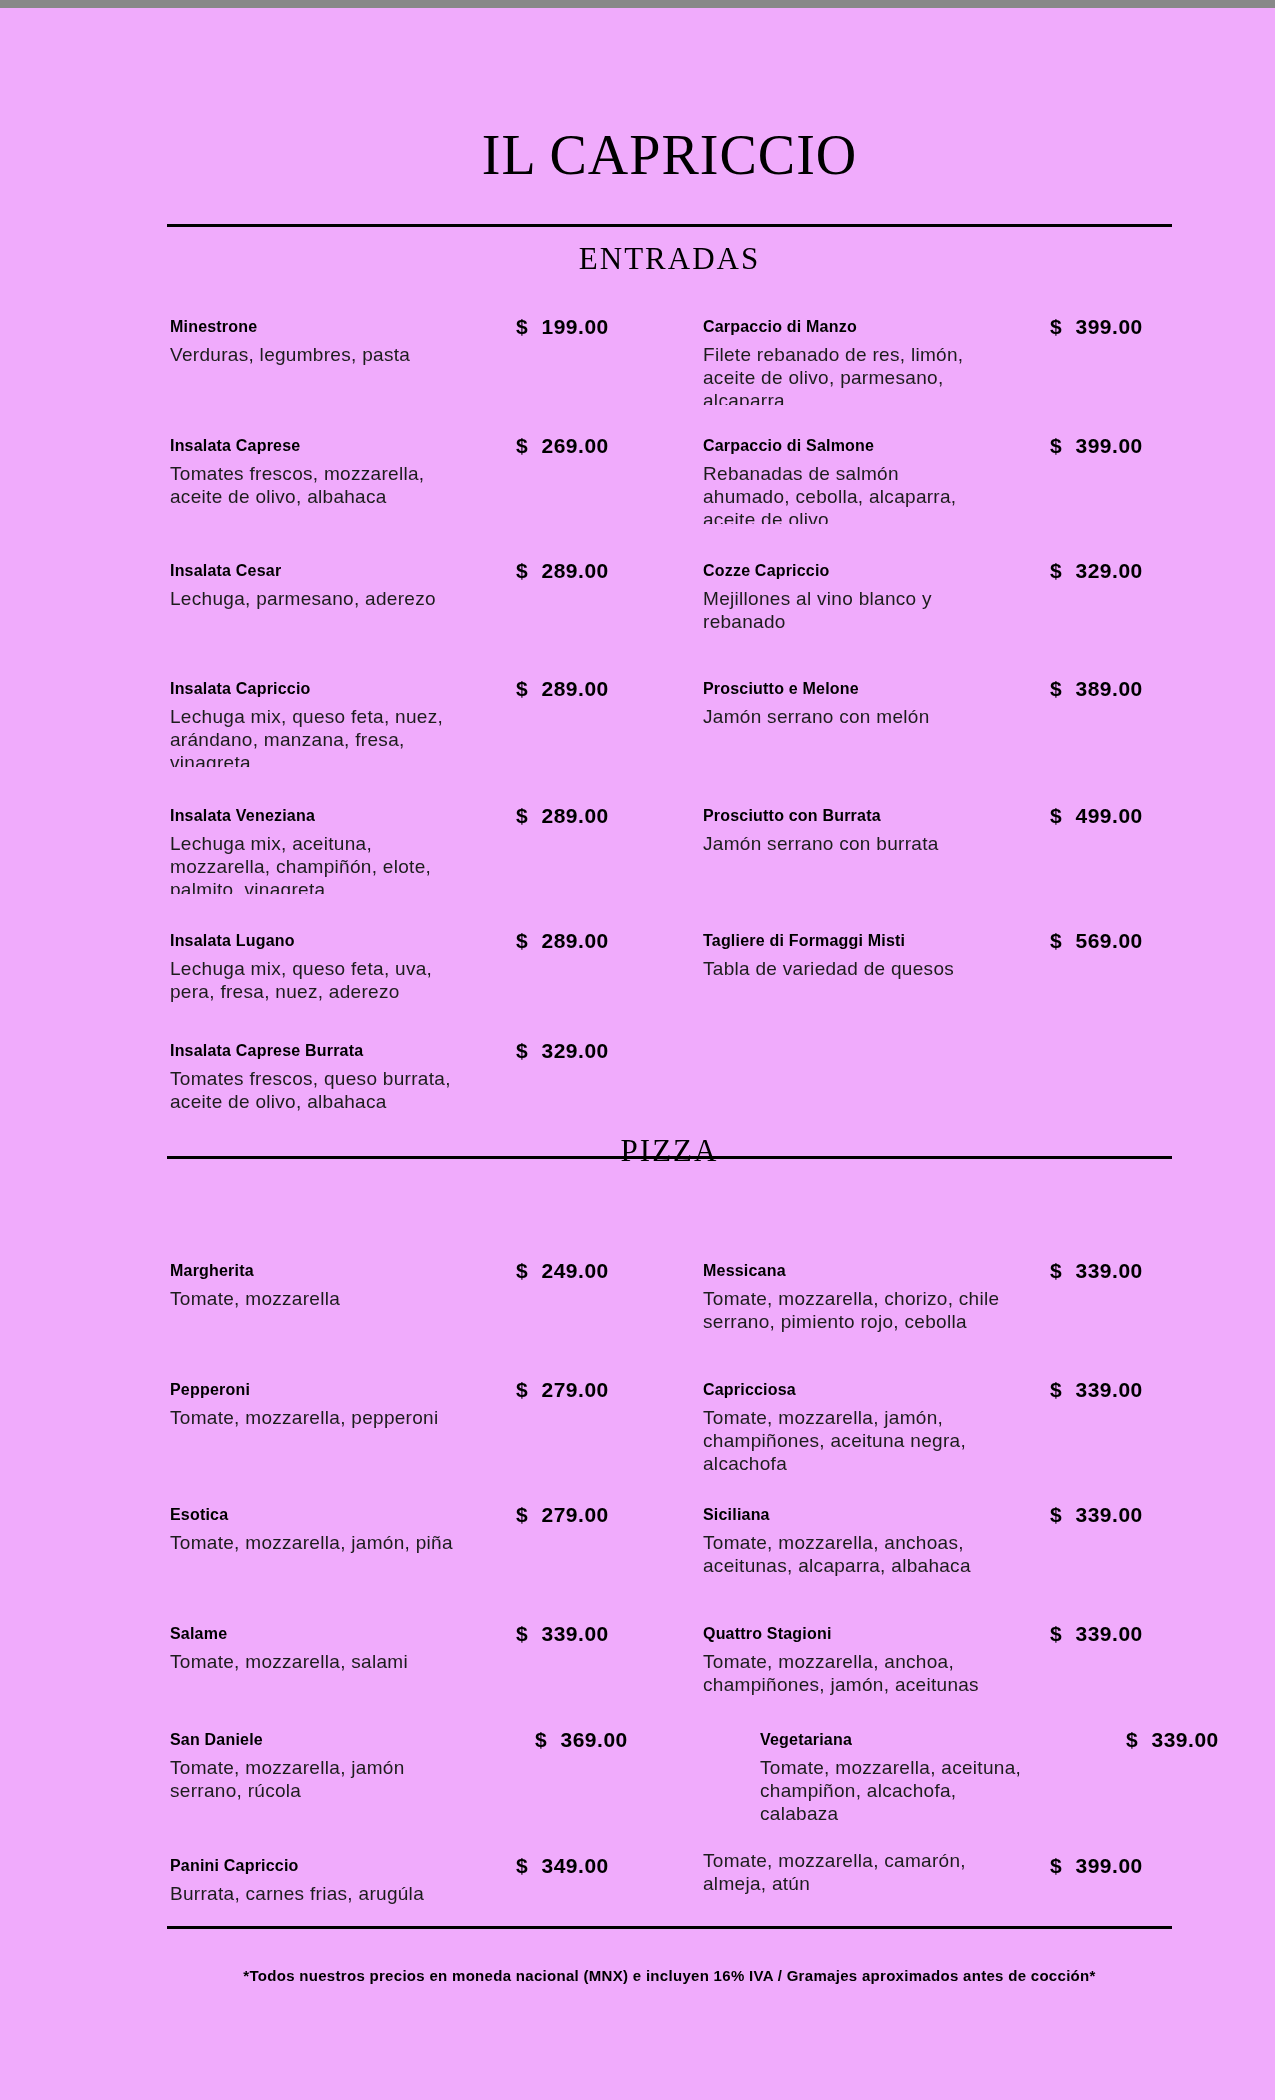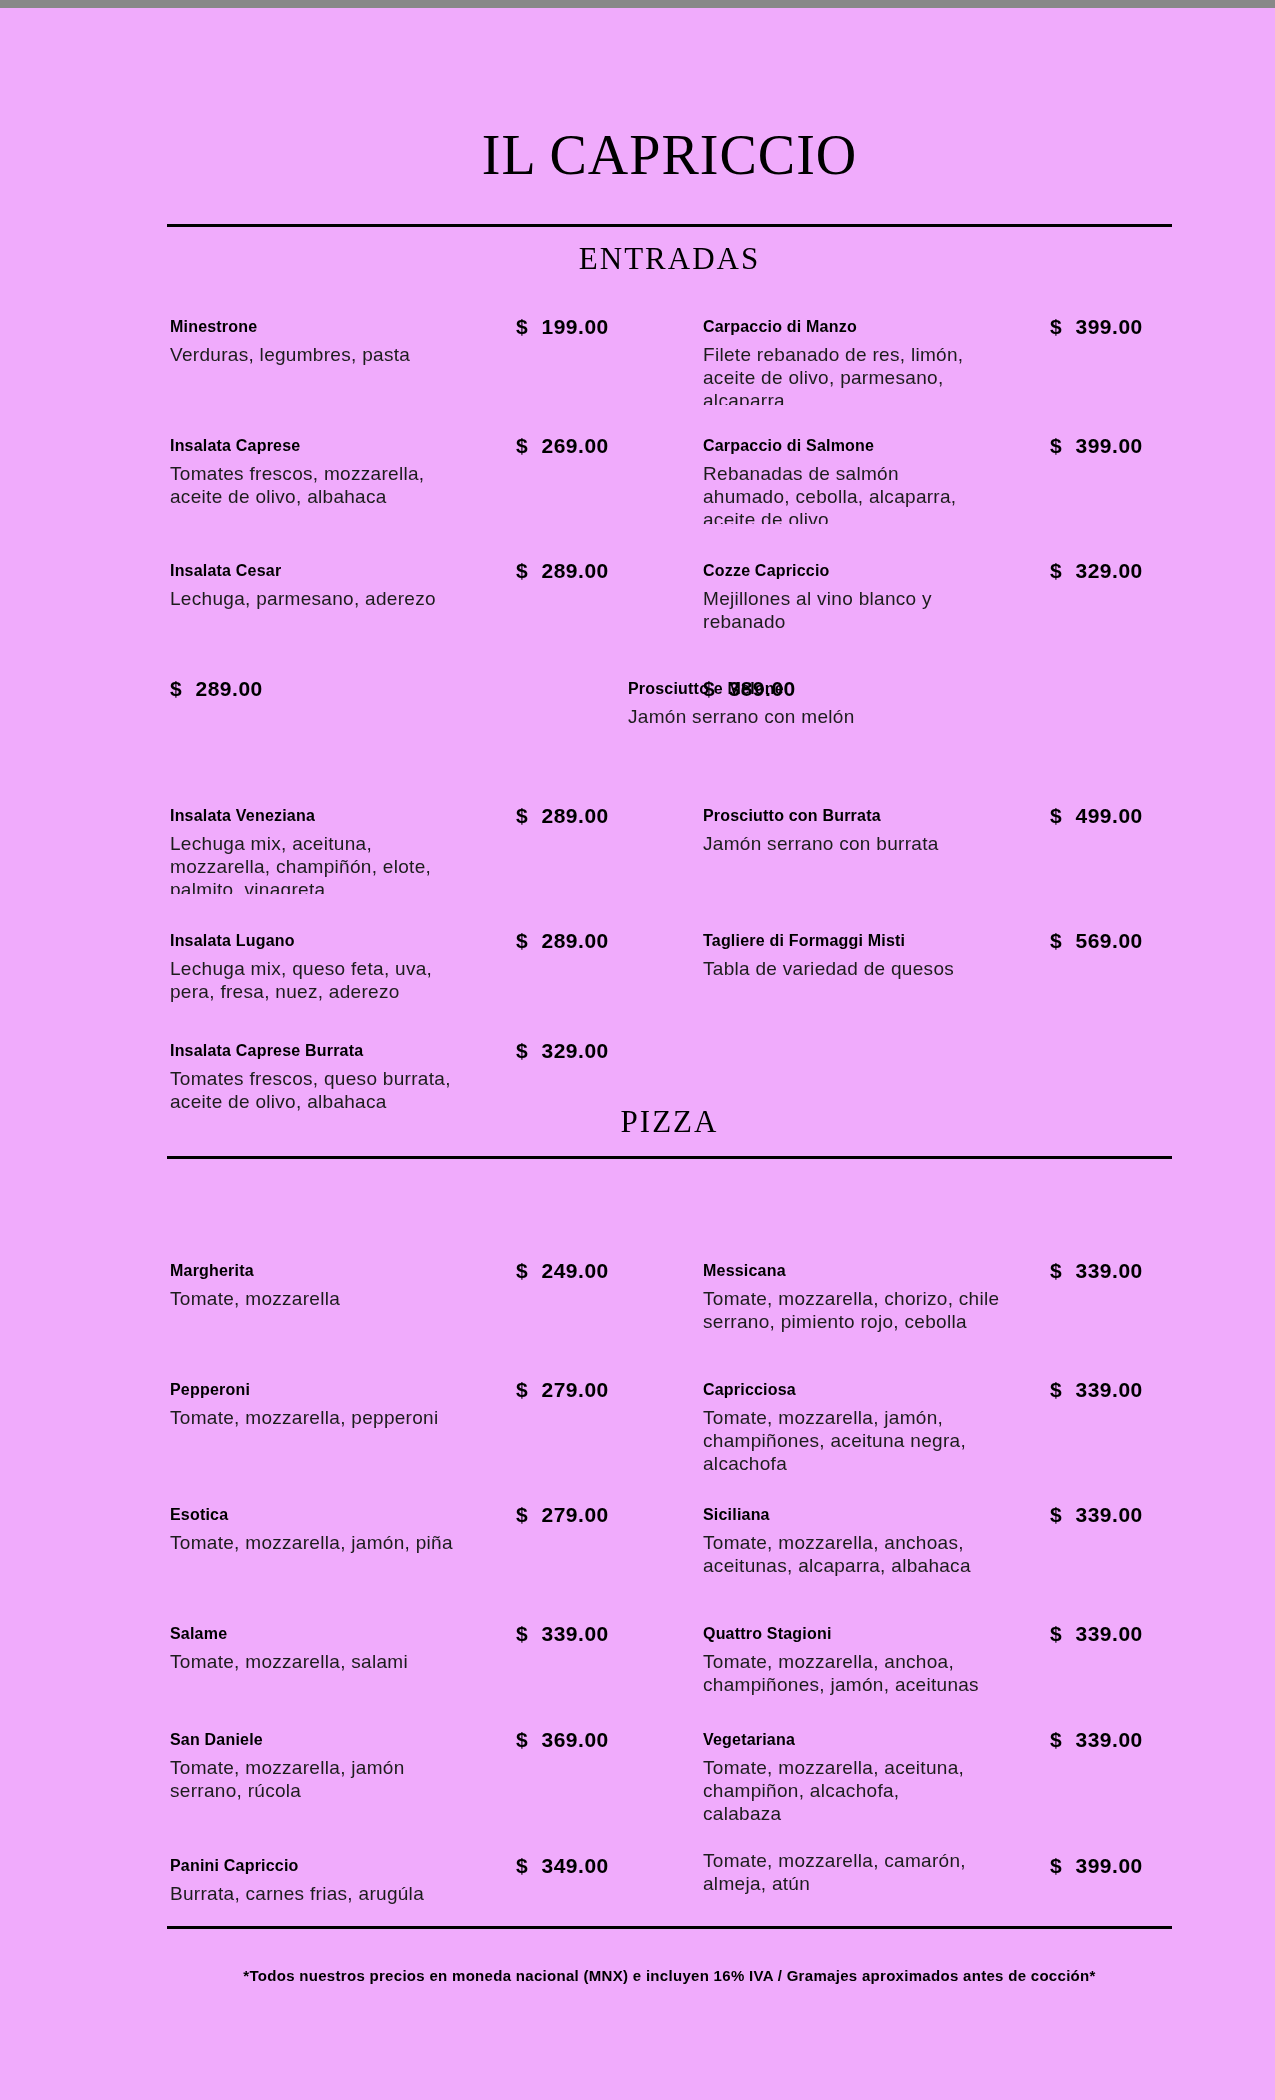--- a/index.html
+++ b/index.html
@@ -31,42 +31,42 @@
   .section-header{
     position:absolute;left:167px;width:1005px;
     text-align:center;
     font-family:"Liberation Serif",serif;
     font-weight:400;
     font-size:31px;line-height:42px;
     letter-spacing:2px;
     margin:0;
   }
   .hdr-entradas{top:230px;}
-  .hdr-pizza{top:1093px;}
+  .hdr-pizza{top:1122px;}
   .grid{
     position:absolute;left:167px;width:1005px;
   }
   .grid-entradas{top:300px;}
   .grid-pizza{top:1244px;}
   .row{
     display:grid;
     grid-template-columns:346px 112px 75px 347px 125px;
   }
   
   .grid-entradas .row:nth-child(1){height:119px;}
   .grid-entradas .row:nth-child(2){height:125px;}
   .grid-entradas .row:nth-child(3){height:118px;}
   .grid-entradas .row:nth-child(4){height:127px;}
   .grid-entradas .row:nth-child(5){height:125px;}
   .grid-entradas .row:nth-child(6){height:110px;}
   .grid-pizza .row:nth-child(1){height:119px;}
   .grid-pizza .row:nth-child(2){height:125px;}
   .grid-pizza .row:nth-child(3){height:119px;}
   .grid-pizza .row:nth-child(4){height:106px;}
-  .grid-pizza .row:nth-child(5){height:126px;}
+  .grid-pizza .row:nth-child(5){height:126px;gap:19px;}
   .cell{padding:2px 0 0 3px;}
   .cell.clip{height:95px;overflow:hidden;}
   .item-name{
     font-weight:bold;
     font-size:16px;line-height:33px;
     letter-spacing:0.2px;
     white-space:nowrap;
   }
   .desc-line{
     font-size:19px;line-height:23px;
@@ -139,20 +139,26 @@
         <div class="price">$ 289.00</div>
         <div></div>
         <div class="cell">
           <div class="item-name">Cozze Capriccio</div>
           <div class="desc-line">Mejillones al vino blanco y</div>
           <div class="desc-line">rebanado</div>
         </div>
         <div class="price">$ 329.00</div>
       </div>
       <div class="row">
+        <div class="cell clip">
+          <div class="item-name">Insalata Capriccio</div>
+          <div class="desc-line">Lechuga mix, queso feta, nuez,</div>
+          <div class="desc-line">arándano, manzana, fresa,</div>
+          <div class="desc-line">vinagreta</div>
+        </div>
         <div class="price">$ 289.00</div>
         <div></div>
         <div class="cell">
           <div class="item-name">Prosciutto e Melone</div>
           <div class="desc-line">Jamón serrano con melón</div>
         </div>
         <div class="price">$ 389.00</div>
       </div>
       <div class="row">
         <div class="cell clip">

